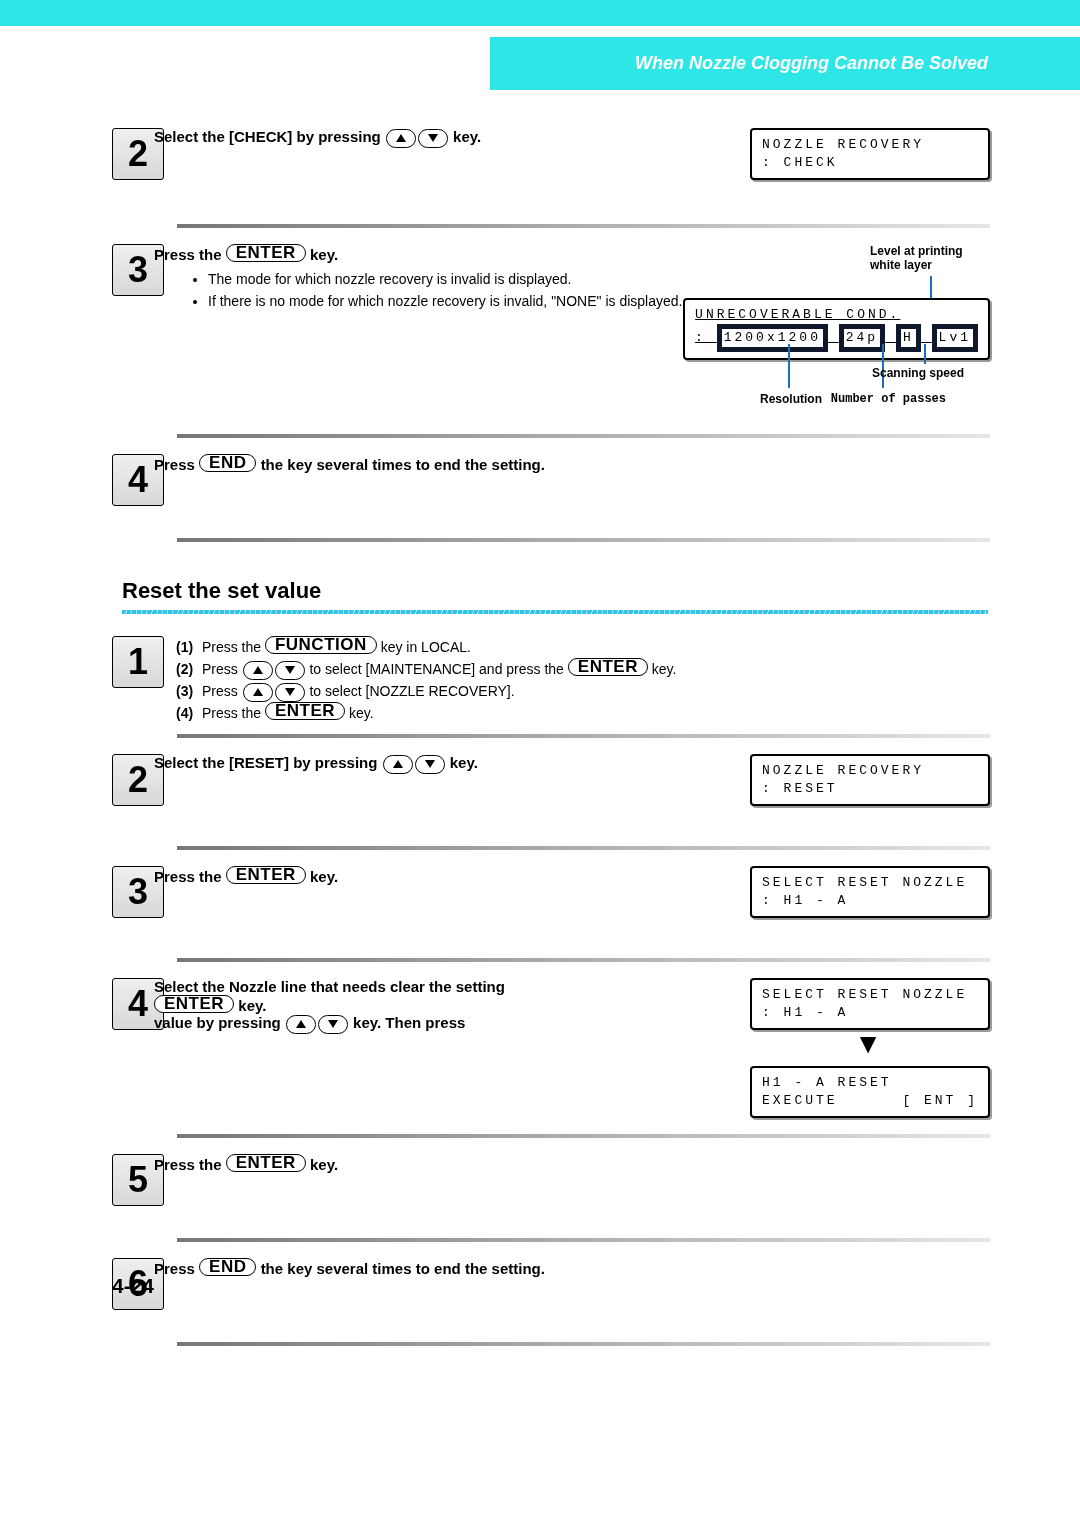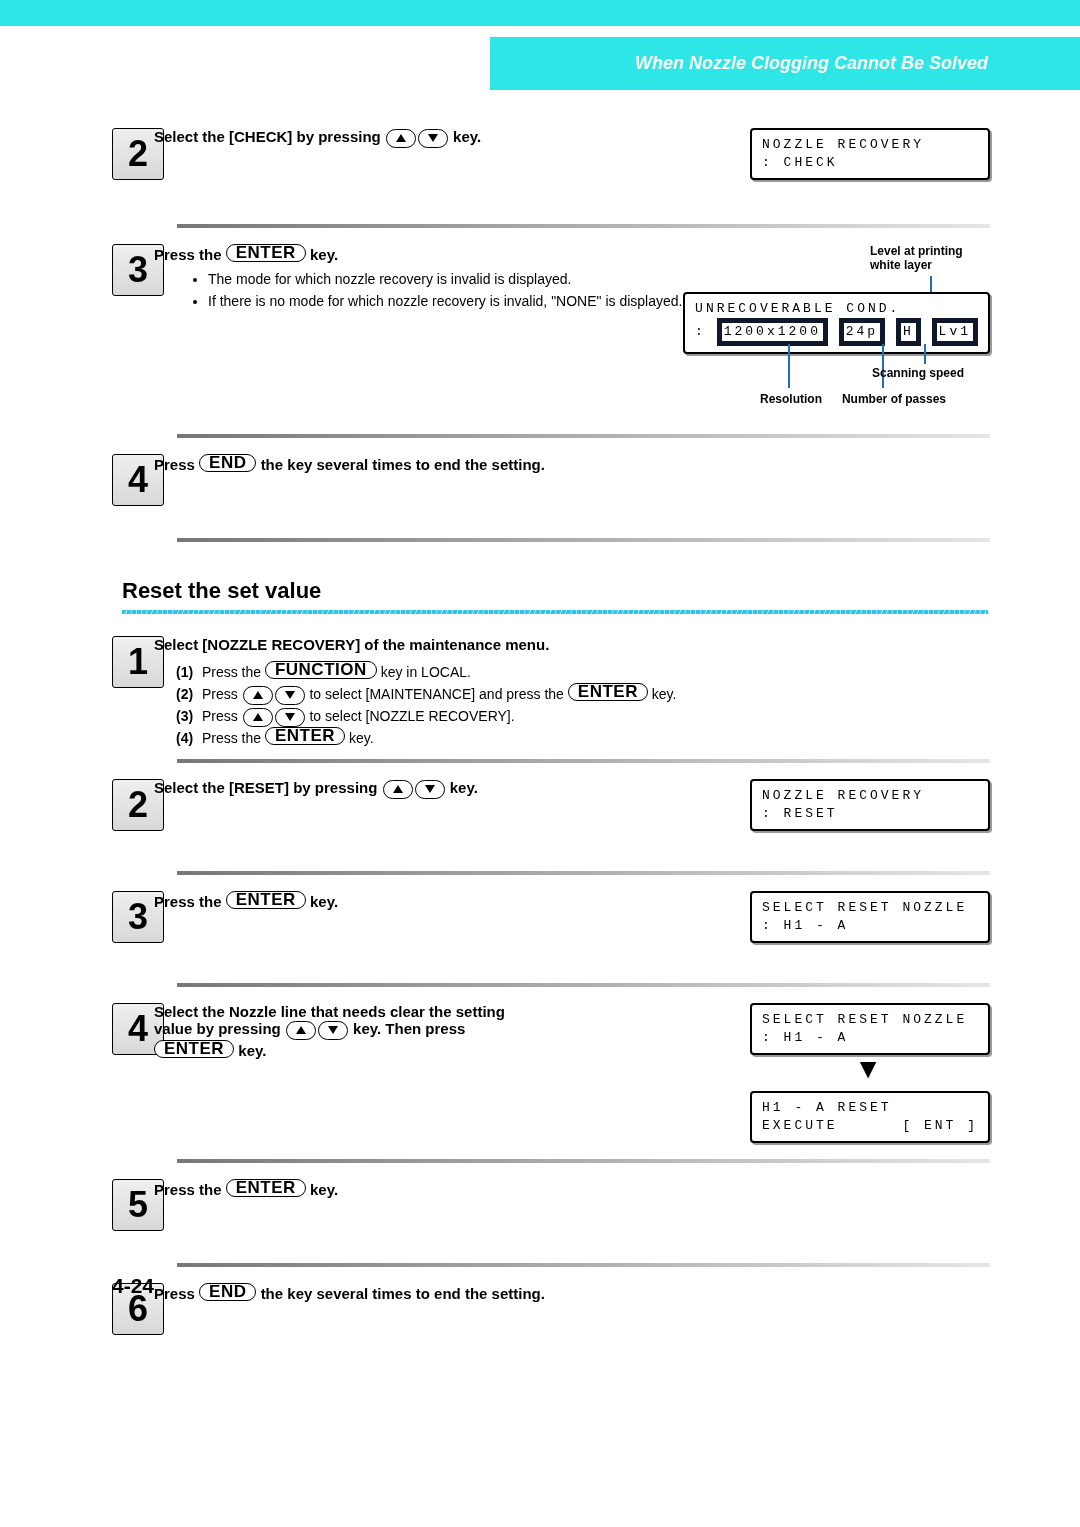--- a/index.html
+++ b/index.html
@@ -219,59 +219,58 @@
         <span class="bold"> key.</span>
         <ul class="bullets">
           <li>The mode for which nozzle recovery is invalid is displayed.</li>
           <li>If there is no mode for which nozzle recovery is invalid, "NONE" is displayed.</li>
         </ul>
 
         
         <div class="callout-label" style="right:0; top:0; width:120px;">Level at printing white layer</div>
         <div class="callout-line" style="right:58px; top:32px; width:2px; height:28px;"></div>
 
-        <div class="lcd" style="top:48px; min-width:232px;">
+        <div class="lcd" style="top:54px; min-width:232px;text-decoration:underline;">
           <div>UNRECOVERABLE COND.</div>
           <div>
             : <span class="boxed">1200x1200</span>
             <span class="boxed">24p</span>
             <span class="boxed">H</span>
             <span class="boxed">Lv1</span>
           </div>
         </div>
 
         
         <div class="callout-line" style="right:200px; top:100px; width:2px; height:44px;"></div>
         <div class="callout-line" style="right:106px; top:100px; width:2px; height:44px;"></div>
         <div class="callout-line" style="right:64px; top:100px; width:2px; height:20px;"></div>
 
         <div class="callout-label" style="right:26px; top:122px;">Scanning speed</div>
         <div class="callout-label" style="right:168px; top:148px;">Resolution</div>
-        <div class="callout-label" style="right:44px; top:148px;">Number of passes</div>
+        <div class="callout-label" style="right:44px; top:148px;font-family:Liberation Mono, monospace;">Number of passes</div>
       </div>
     </div>
     <div class="grad-rule"></div>
 
     <div class="step-row">
       <div class="num-box">4</div>
       <div class="step-body">
         <span class="bold">Press </span>
         <span class="key-pill">END</span>
         <span class="bold"> the key several times to end the setting.</span>
       </div>
     </div>
     <div class="grad-rule" style="margin-top:32px;"></div>
 
     <div class="sub-heading">Reset the set value</div>
     <div class="blue-rule"></div>
 
     <div class="step-row">
       <div class="num-box">1</div>
       <div class="step-body">
-        <div class="bold">Select [NOZZLE RECOVERY] of the maintenance menu.</div>
         <div class="substeps">
           <div>
             <span class="idx">(1)</span>
             <span>Press the </span>
             <span class="key-pill">FUNCTION</span>
             <span> key in LOCAL.</span>
           </div>
           <div>
             <span class="idx">(2)</span>
             <span>Press </span>
@@ -356,41 +355,41 @@
         </div>
       </div>
     </div>
     <div class="grad-rule" style="margin-top:40px;"></div>
 
     <div class="step-row" style="height:140px;">
       <div class="num-box">4</div>
       <div class="step-body">
         <div>
           <span class="bold">Select the Nozzle line that needs clear the setting</span>
+        </div>
+        <div>
+          <span class="key-pill">ENTER</span>
+          <span class="bold"> key.</span>
         </div>
         <div>
           <span class="bold">value by pressing </span>
           <span class="arrow-key-pair">
             <span class="arrow-key">
                 <svg viewBox="0 0 10 8">
                   <polygon points="5,0 10,8 0,8"></polygon>
                 </svg>
               </span>
             <span class="arrow-key">
                 <svg viewBox="0 0 10 8">
                   <polygon points="0,0 10,0 5,8"></polygon>
                 </svg>
               </span>
           </span>
           <span class="bold"> key. Then press </span>
         </div>
-        <div>
-          <span class="key-pill">ENTER</span>
-          <span class="bold"> key.</span>
-        </div>
 
         <div class="lcd" style="top:0;">
           <div>SELECT RESET NOZZLE</div>
           <div>: H1 - A</div>
         </div>
         <div class="down-arrow" style="right:108px; top:50px;">▼</div>
         <div class="lcd" style="top:88px;">
           <div>H1 - A  RESET</div>
           <div style="display:flex;justify-content:space-between;">
             <span>EXECUTE</span>

